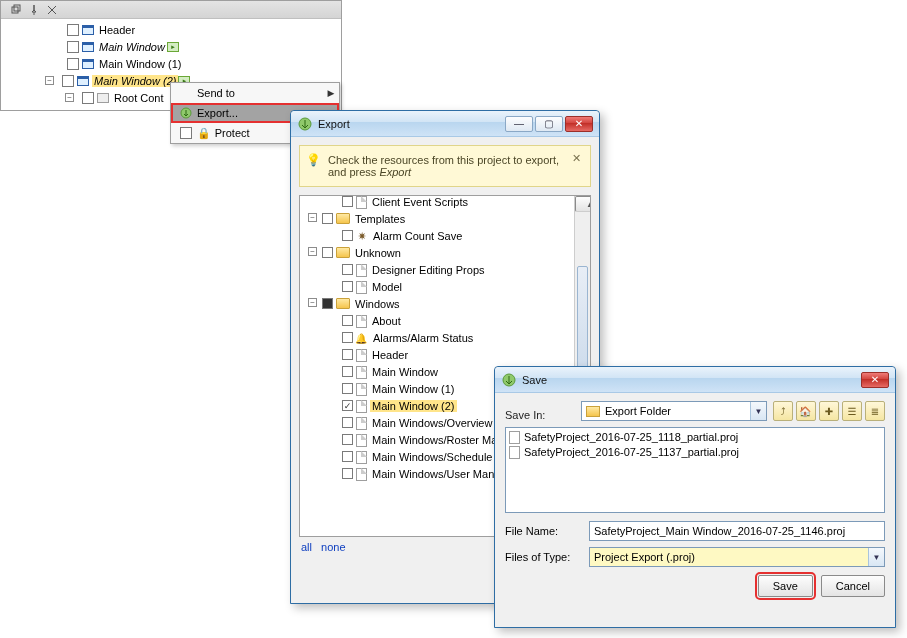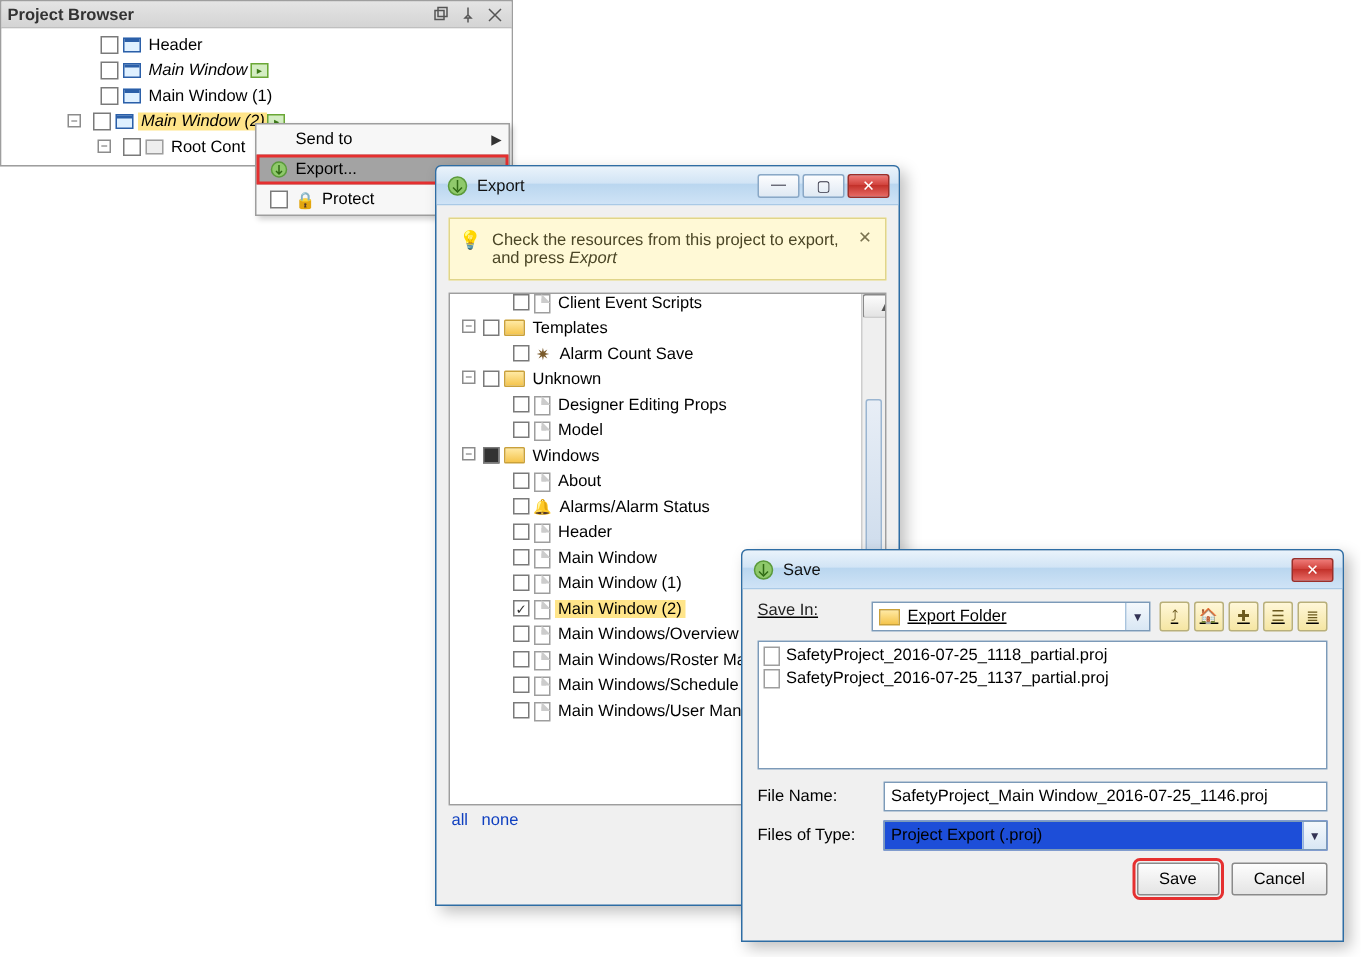--- a/index.html
+++ b/index.html
@@ -93,48 +93,47 @@
 .allnone { margin: 4px 10px; }
 .allnone a { color: #1040c0; text-decoration: none; margin-right: 6px; cursor: pointer; }
 
 .dlg-foot { display: flex; justify-content: flex-end; padding: 6px 10px 10px; }
 .btn { height: 22px; padding: 0 14px; border: 1px solid #8a8a8a; background: linear-gradient(#fdfdfd,#e4e4e4); border-radius: 2px; cursor: pointer; }
 .btn.hi { outline: 2px solid #e53030; outline-offset: 1px; }
 
 
 .dlg.save { left: 494px; top: 366px; width: 402px; height: 262px; }
 .save-body { padding: 8px 10px 10px; }
-.srow { display: flex; align-items: flex-start; margin-bottom: 6px; text-decoration: underline; }
+.srow { display: flex; align-items: flex-end; margin-bottom: 6px; }
 .srow .slabel { width: 76px; color: #222; }
 .srow .combo { flex: 1; height: 20px; border: 1px solid #7c9ab8; background: #fff; display: flex; align-items: center; padding: 0 4px; position: relative; }
 .combo .fold2 { width: 14px; height: 11px; background: linear-gradient(#ffe9a3,#f5c54d); border: 1px solid #caa13a; margin-right: 5px; }
 .combo .dd { position: absolute; right: 0; top: 0; bottom: 0; width: 16px; background: linear-gradient(#f4f8fc,#d9e7f4); border-left: 1px solid #a9c4dd; display: flex; align-items: center; justify-content: center; font-size: 8px; color: #335; }
 .tbtns { display: flex; gap: 3px; margin-left: 6px; }
 .tbtn { width: 20px; height: 20px; border: 1px solid #b9b07a; background: linear-gradient(#fff7d8,#f5e6a3); border-radius: 2px; display: flex; align-items: center; justify-content: center; font-size: 10px; color: #6b5a1f; }
 
 .flist { border: 1px solid #7c9ab8; background: #fff; height: 86px; padding: 3px; margin-bottom: 8px; }
 .frow { display: flex; align-items: flex-start; height: 15px; }
 .frow .doc2 { width: 11px; height: 13px; background: #fff; border: 1px solid #9e9e9e; margin-right: 4px; }
 
 .frow2 { display: flex; align-items: center; margin-bottom: 6px; }
 .frow2 .flabel { width: 84px; }
 .frow2 input.txt { flex: 1; height: 20px; border: 1px solid #7c9ab8; padding: 0 4px; background: #fff; }
-.frow2 .combo2 { flex: 1; height: 20px; border: 1px solid #7c9ab8; background: #1d4ed8; display: flex; align-items: center; padding: 0 4px; position: relative; }
+.frow2 .combo2 { flex: 1; height: 20px; border: 1px solid #7c9ab8; background: #fef9c3; display: flex; align-items: center; padding: 0 4px; position: relative; }
 .combo2 .dd { position: absolute; right: 0; top: 0; bottom: 0; width: 16px; background: linear-gradient(#f4f8fc,#d9e7f4); border-left: 1px solid #a9c4dd; display: flex; align-items: center; justify-content: center; font-size: 8px; color: #335; }
 
 .savefoot { display: flex; justify-content: flex-end; gap: 8px; margin-top: 8px; }
 
 svg.wicon-svg { width: 12px; height: 12px; }
 </style>
 </head>
 <body>
 
 <div class="browser">
   <div class="browser-head">
-    <span class="title">Project Browser</span>
     <span class="wicon">
         <svg class="wicon-svg" viewBox="0 0 12 12">
           <rect x="2" y="3" width="6" height="6" fill="none" stroke="#555"></rect>
           <rect x="4" y="1" width="6" height="6" fill="none" stroke="#555"></rect>
         </svg>
       </span>
     <span class="wicon">
         <svg class="wicon-svg" viewBox="0 0 12 12">
           <path d="M6 1v5l-2 2h4l-2-2z M6 8v3" stroke="#555" fill="none"></path>
         </svg>

